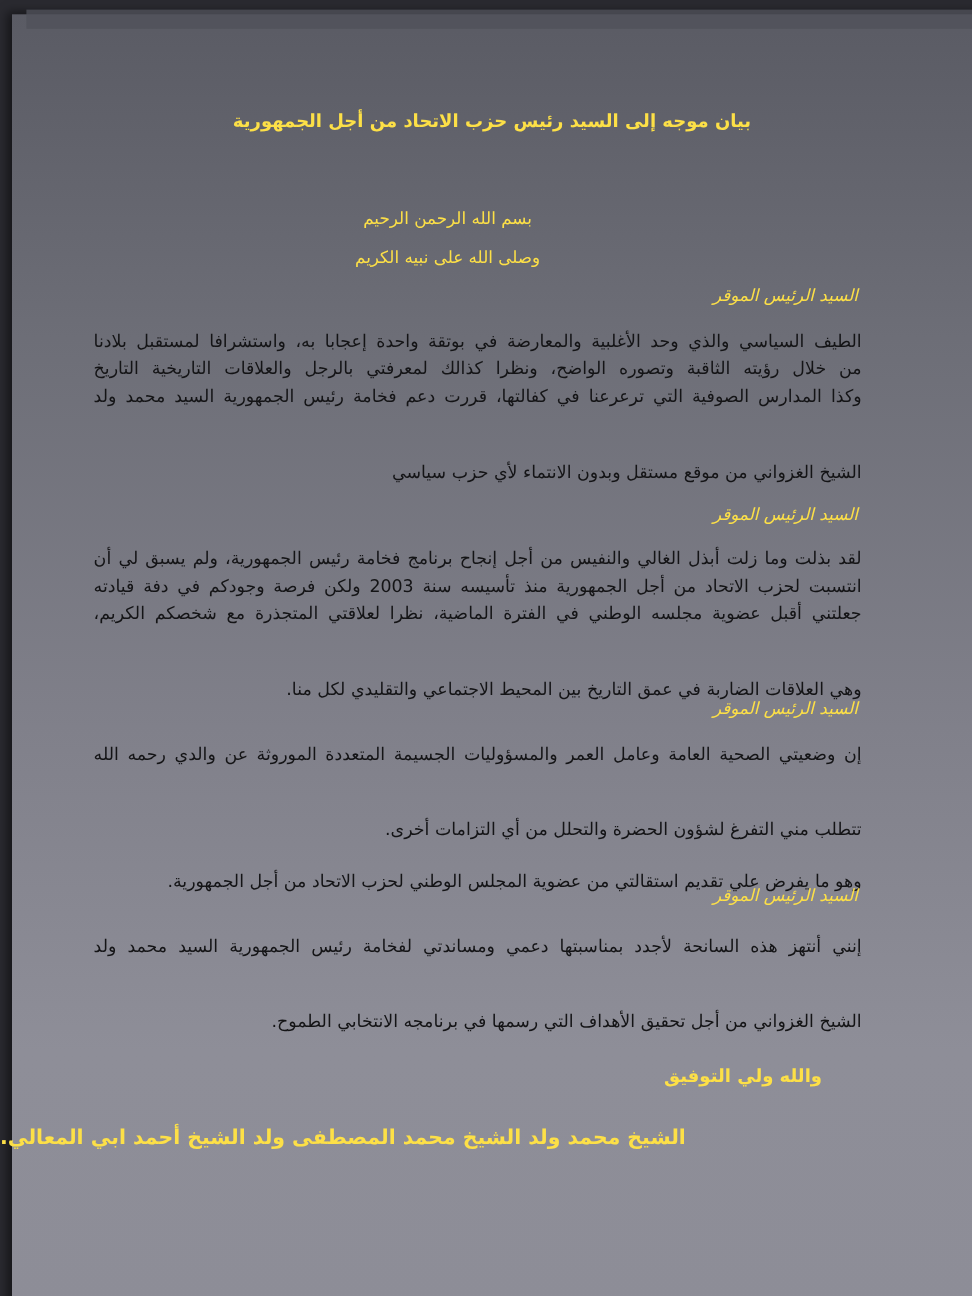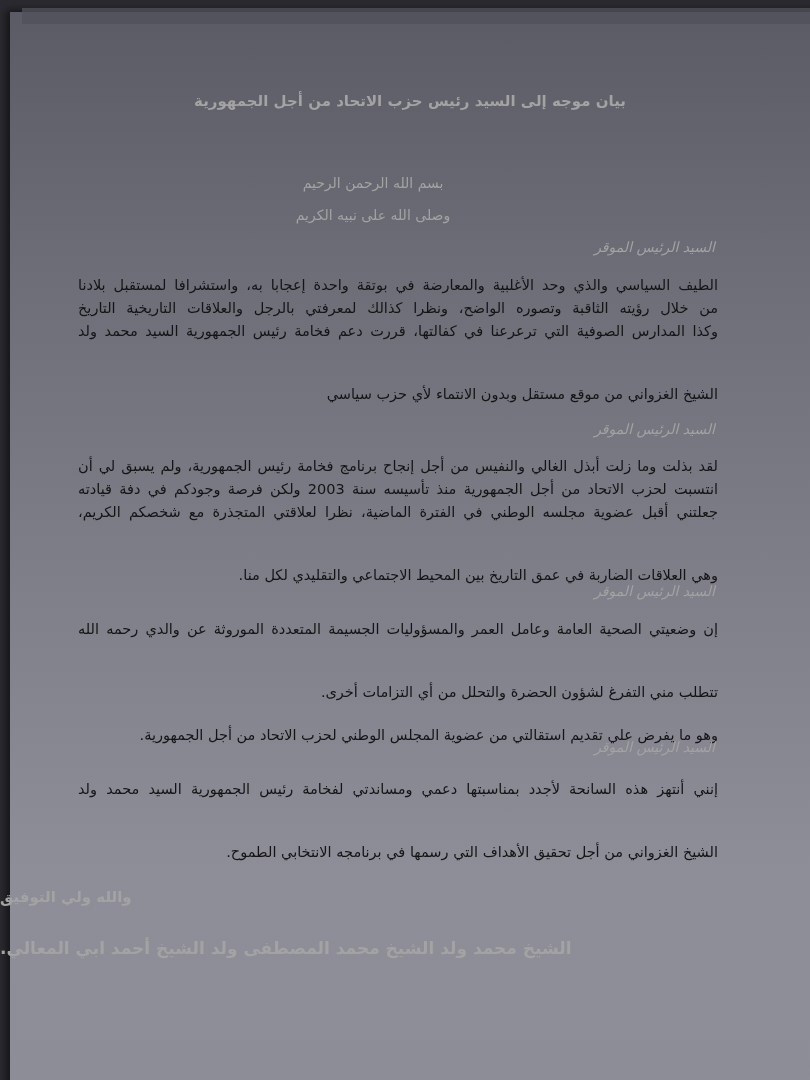--- a/index.html
+++ b/index.html
@@ -27,21 +27,21 @@
       position: absolute;
       left: 22px;
       top: 8px;
       width: 788px;
       height: 16px;
       background: #50515a;
       opacity: 0.8;
     }
     .text {
       position: absolute;
-      color: #a3a3a3;
+      color: #fde047;
       direction: rtl;
       white-space: nowrap;
       font-size: 15px;
       line-height: 1;
     }
     .title {
       left: 0;
       width: 810px;
       text-align: center;
       top: 94px;
@@ -81,21 +81,21 @@
       white-space: nowrap;
       text-align-last: justify;
     }
     .para .line.last {
       text-align-last: right;
       margin-top: 40px;
     }
     .closing {
       left: 0;
       width: 685px;
-      text-align: left;
+      text-align: right;
       font-weight: bold;
       font-size: 15px;
     }
     .signature {
       left: 0;
       width: 810px;
       text-align: left;
       font-weight: bold;
       font-size: 17px;
     }

